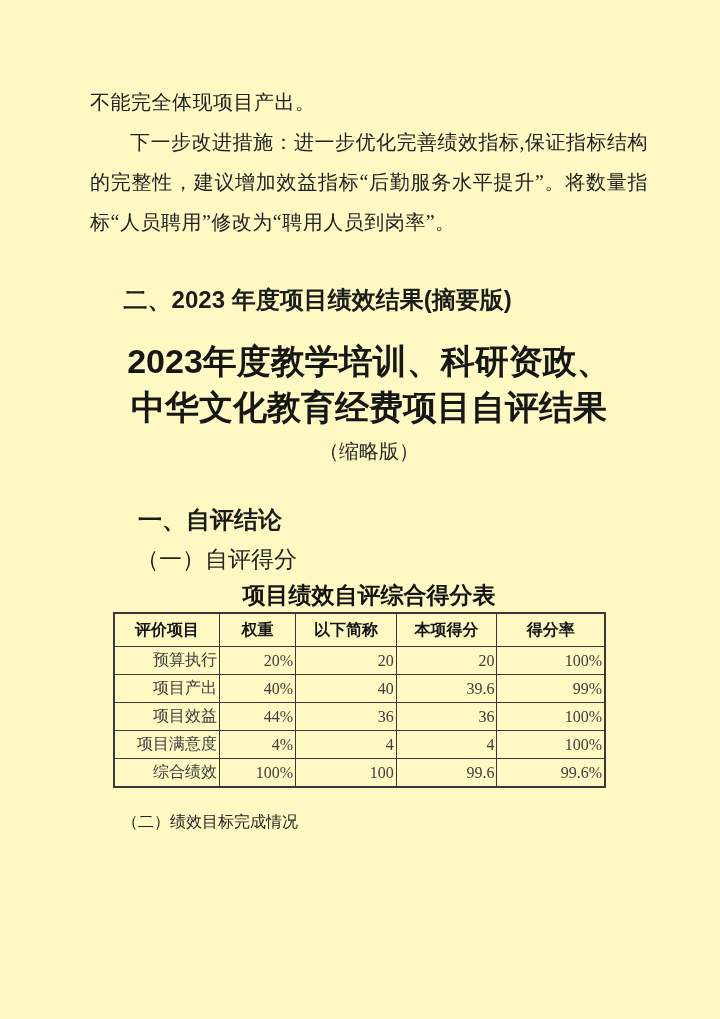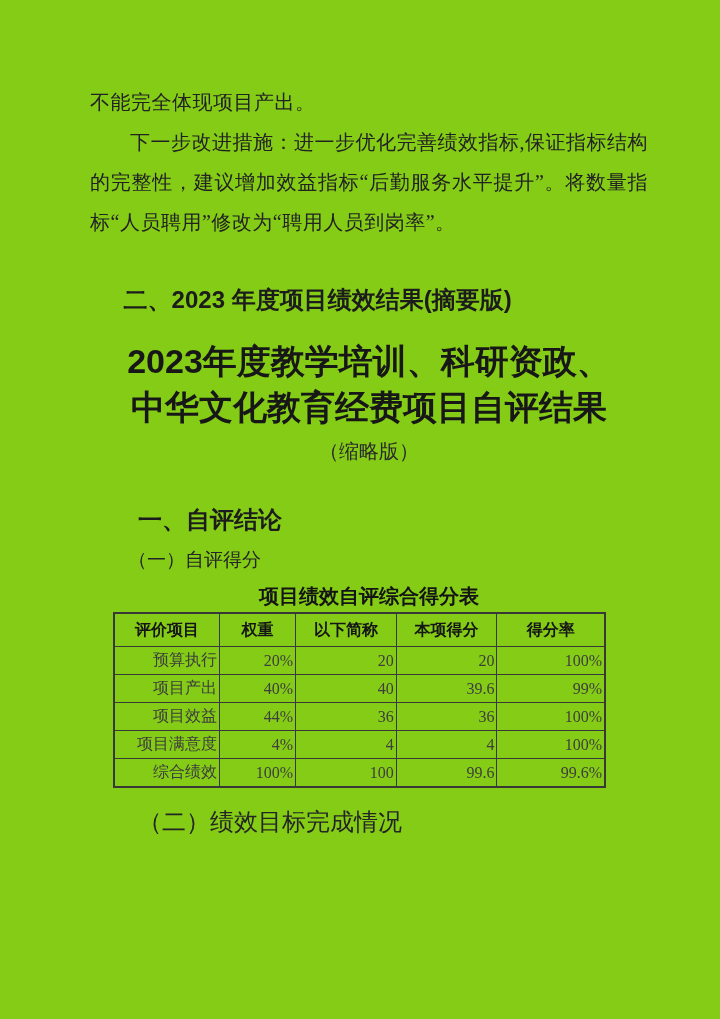--- a/index.html
+++ b/index.html
@@ -4,21 +4,21 @@
 <style>
   html, body {
     margin: 0;
     padding: 0;
     background: #ffffff;
   }
   .page {
     position: relative;
     width: 720px;
     height: 1019px;
-    background: #84cc16;
+    background: #fef9c3;
     overflow: hidden;
     font-family: "Liberation Serif", "DejaVu Serif", serif;
     color: #222222;
     box-sizing: border-box;
     padding: 82px 72px 0 90px;
   }
   .p-body {
     margin: 0;
     font-size: 20px;
     line-height: 40px;
@@ -46,30 +46,30 @@
   }
   .report-subtitle {
     margin: 8px 0 0 0;
     text-align: center;
     font-size: 20px;
     line-height: 26px;
     color: #2a2a2a;
   }
   .sub-heading {
     margin: 0;
-    font-size: 19px;
+    font-size: 23px;
     line-height: 40px;
     text-indent: 2em;
     color: #242424;
   }
   .table-title {
     margin: 2px 0 0 0;
     text-align: center;
     font-weight: 700;
-    font-size: 20px;
+    font-size: 23px;
     line-height: 28px;
     color: #141414;
   }
   table.score-table {
     border-collapse: collapse;
     margin: 2px 0 0 23px;
     width: 493px;
     table-layout: fixed;
     border: 2px solid #383838;
   }
@@ -96,21 +96,21 @@
     color: #3d3d3d;
     text-align: right;
   }
   .col-item  { width: 21.5%; }
   .col-w     { width: 15.5%; }
   .col-grade { width: 20.5%; }
   .col-score { width: 20.5%; }
   .col-rate  { width: 22.0%; }
   .footer-heading {
     margin: 14px 0 0 0;
-    font-size: 24px;
+    font-size: 16px;
     line-height: 40px;
     text-indent: 2em;
     color: #242424;
   }
 </style>
 </head>
 <body>
 
 <div class="page">
 

